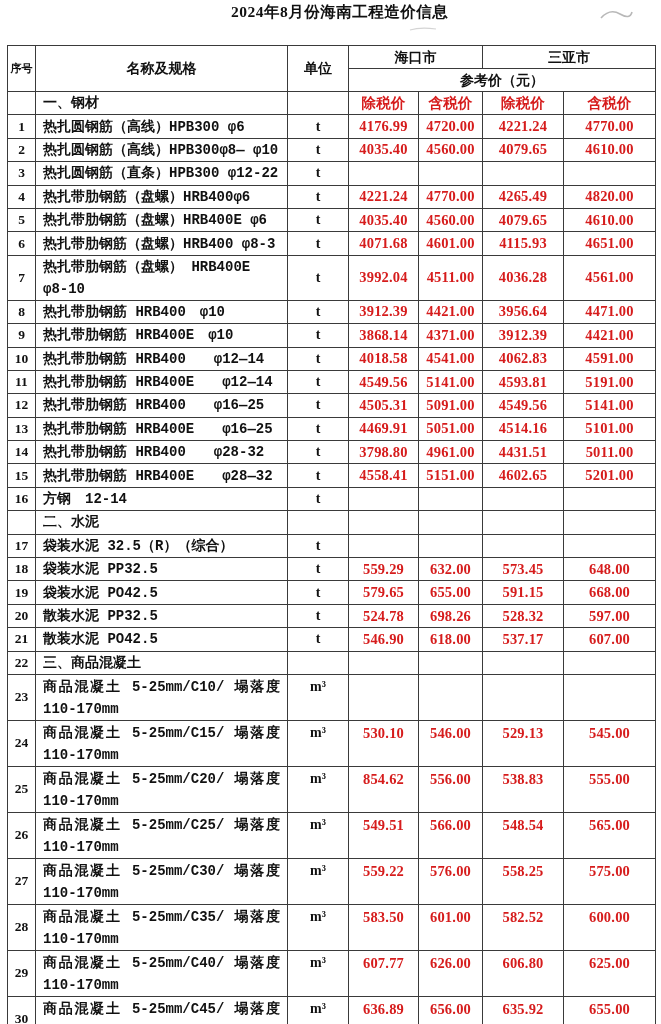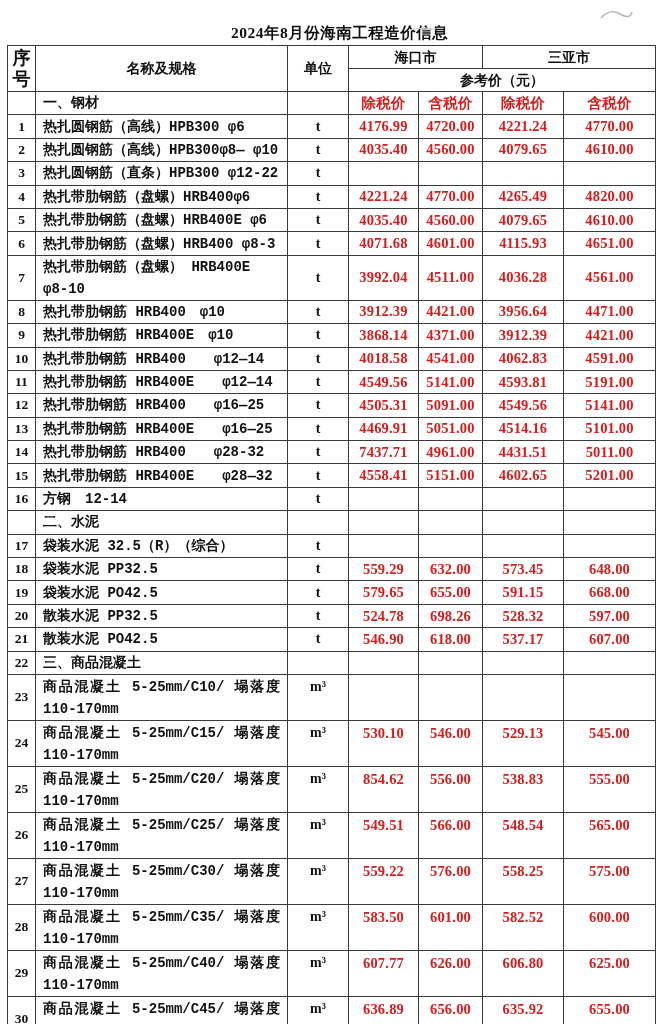--- a/index.html
+++ b/index.html
@@ -1,28 +1,28 @@
 <!DOCTYPE html>
 <html><head>
 <meta charset="utf-8">
 <style>
   html,body{margin:0;padding:0;background:#ffffff;}
   body{width:661px;height:1024px;overflow:hidden;}
   .page{position:relative;width:661px;height:1024px;background:#fff;
         font-family:"Liberation Serif","DejaVu Serif",serif;color:#111;}
-  .title{position:absolute;top:23px;left:0;width:100%;text-align:center;
+  .title{position:absolute;top:2px;left:0;width:100%;text-align:center;
          font-size:15.5px;font-weight:bold;letter-spacing:.5px;text-indent:18px;}
   .artifact{position:absolute;pointer-events:none;}
   .a1{left:598px;top:5px;}
   .a2{left:408px;top:25px;}
   table{position:absolute;left:7px;top:45px;width:648px;
         border-collapse:collapse;table-layout:fixed;font-weight:bold;}
   th,td{border:1px solid #3a3a3a;padding:0;overflow:hidden;box-sizing:border-box;}
   thead th{height:23px;font-size:14px;font-weight:bold;text-align:center;line-height:21px;}
-  th.c-no{font-size:18px;line-height:21px;}
+  th.c-no{font-size:11px;line-height:21px;}
   tbody td{height:23.4px;}
   td.c-no{text-align:center;font-size:13.5px;}
   td.c-name{text-align:left;font-family:Liberation Mono, monospace;}
   .nm{padding:0 7px;font-size:14px;line-height:22px;white-space:normal;}
   .nm2{padding:0 7px;font-size:14px;line-height:21px;}
   .nm2:empty{display:none;}
   td.c-unit{text-align:center;font-size:14px;}
   td.c-val{text-align:center;color:#d61c1c;font-size:14.5px;letter-spacing:.2px;}
   tr.tall td{height:45px;vertical-align:top;}
   tr.tall td.c-no{vertical-align:middle;}
@@ -233,21 +233,21 @@
     <td class="c-val">4514.16</td>
     <td class="c-val">5101.00</td>
   </tr>
         <tr>
     <td class="c-no">14</td>
     <td class="c-name">
       <div class="nm">热扎带肋钢筋 HRB400　　φ28-32</div>
 
     </td>
     <td class="c-unit">t</td>
-    <td class="c-val">7437.71</td>
+    <td class="c-val">3798.80</td>
     <td class="c-val">4961.00</td>
     <td class="c-val">4431.51</td>
     <td class="c-val">5011.00</td>
   </tr>
         <tr>
     <td class="c-no">15</td>
     <td class="c-name">
       <div class="nm">热扎带肋钢筋 HRB400E　　φ28—32</div>
 
     </td>

